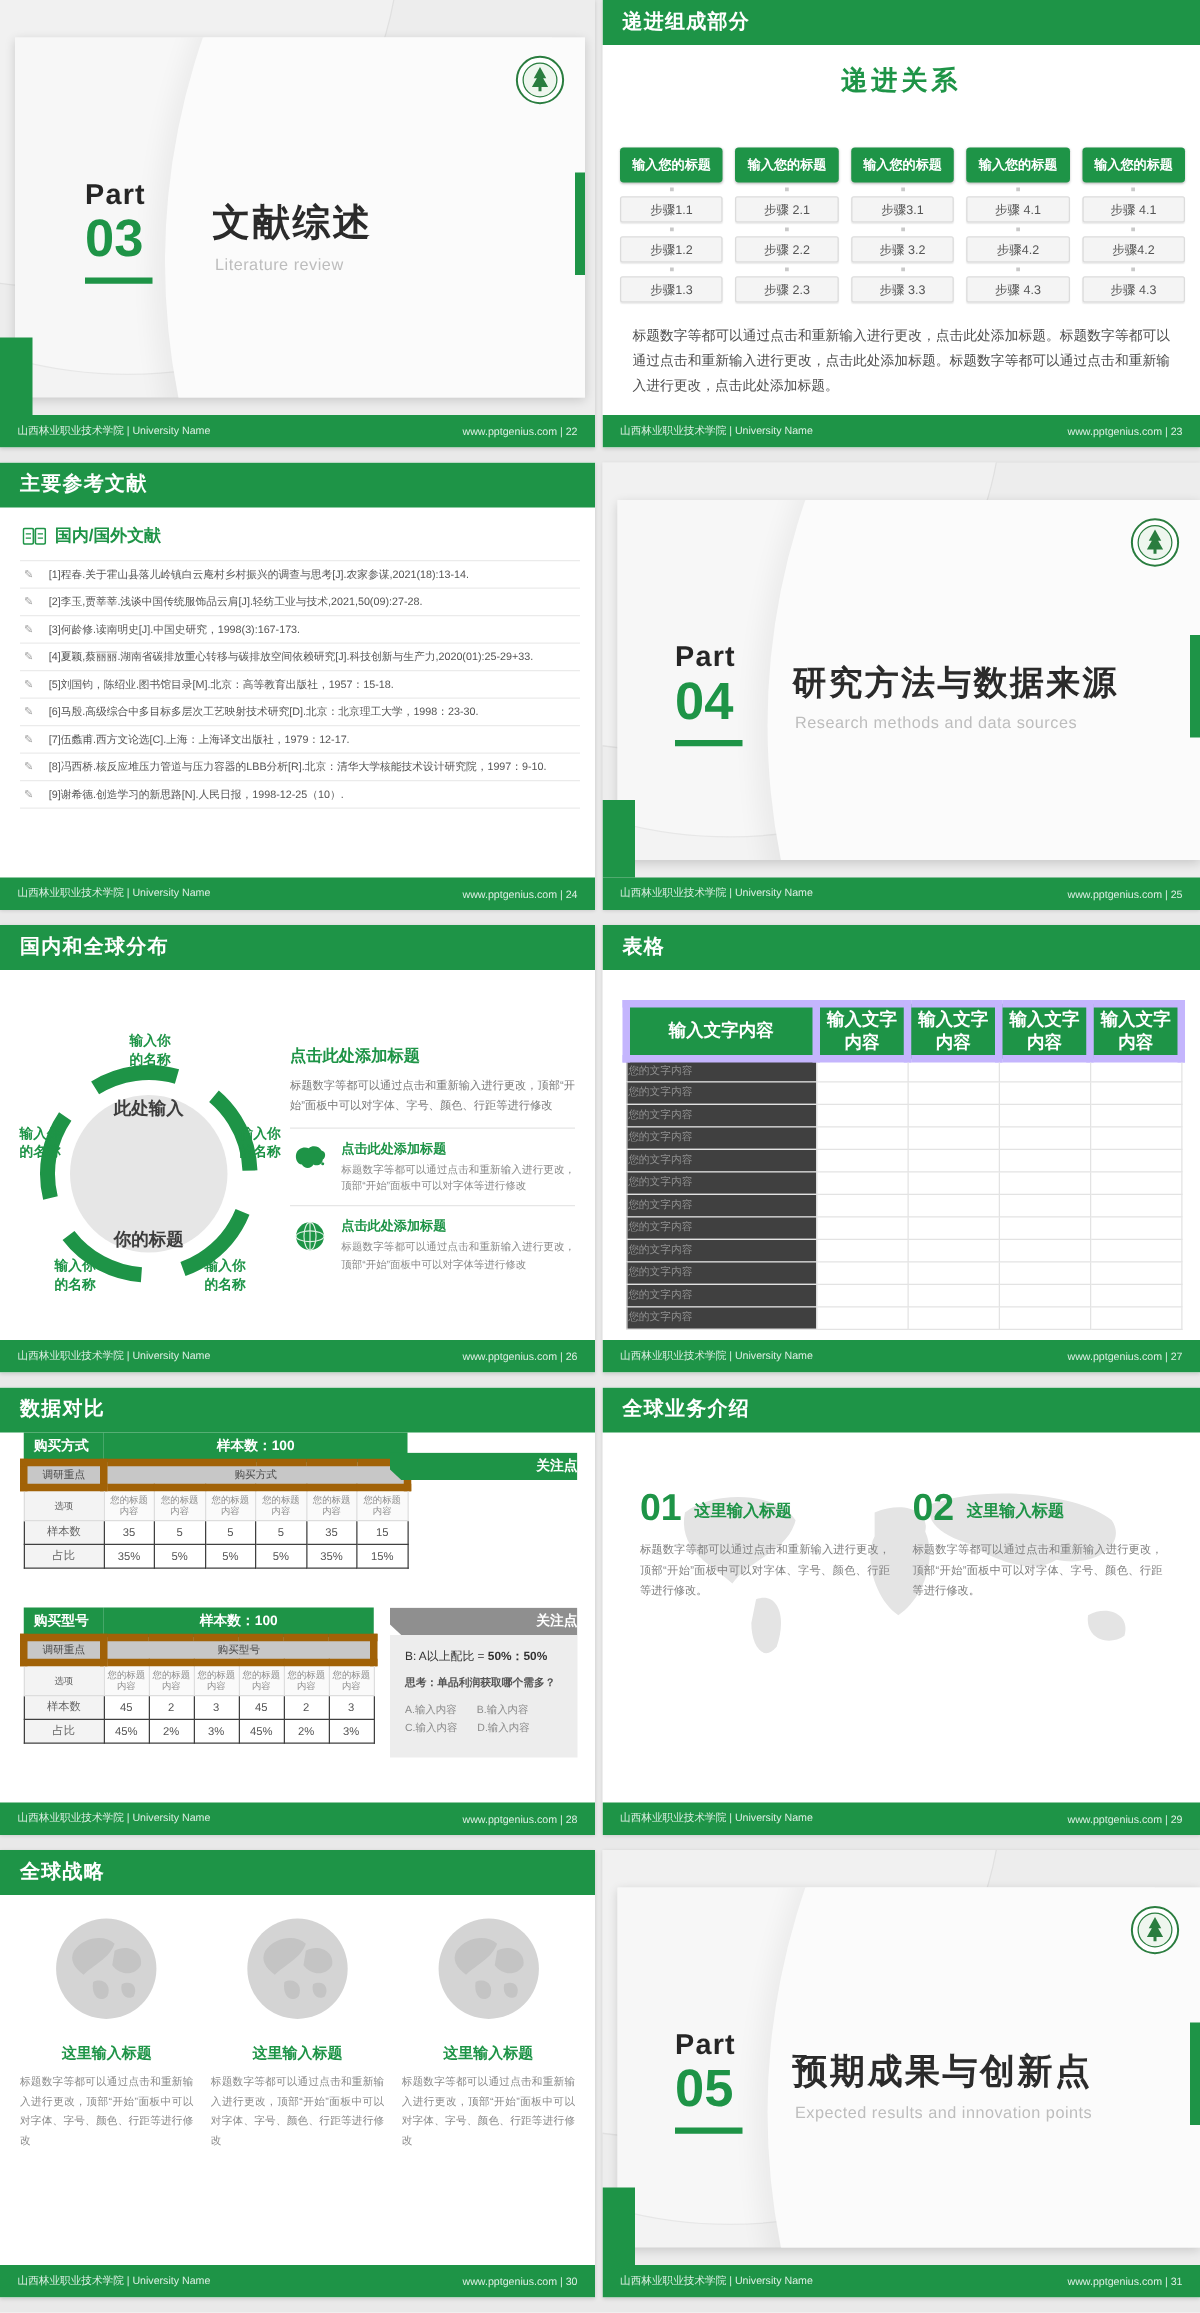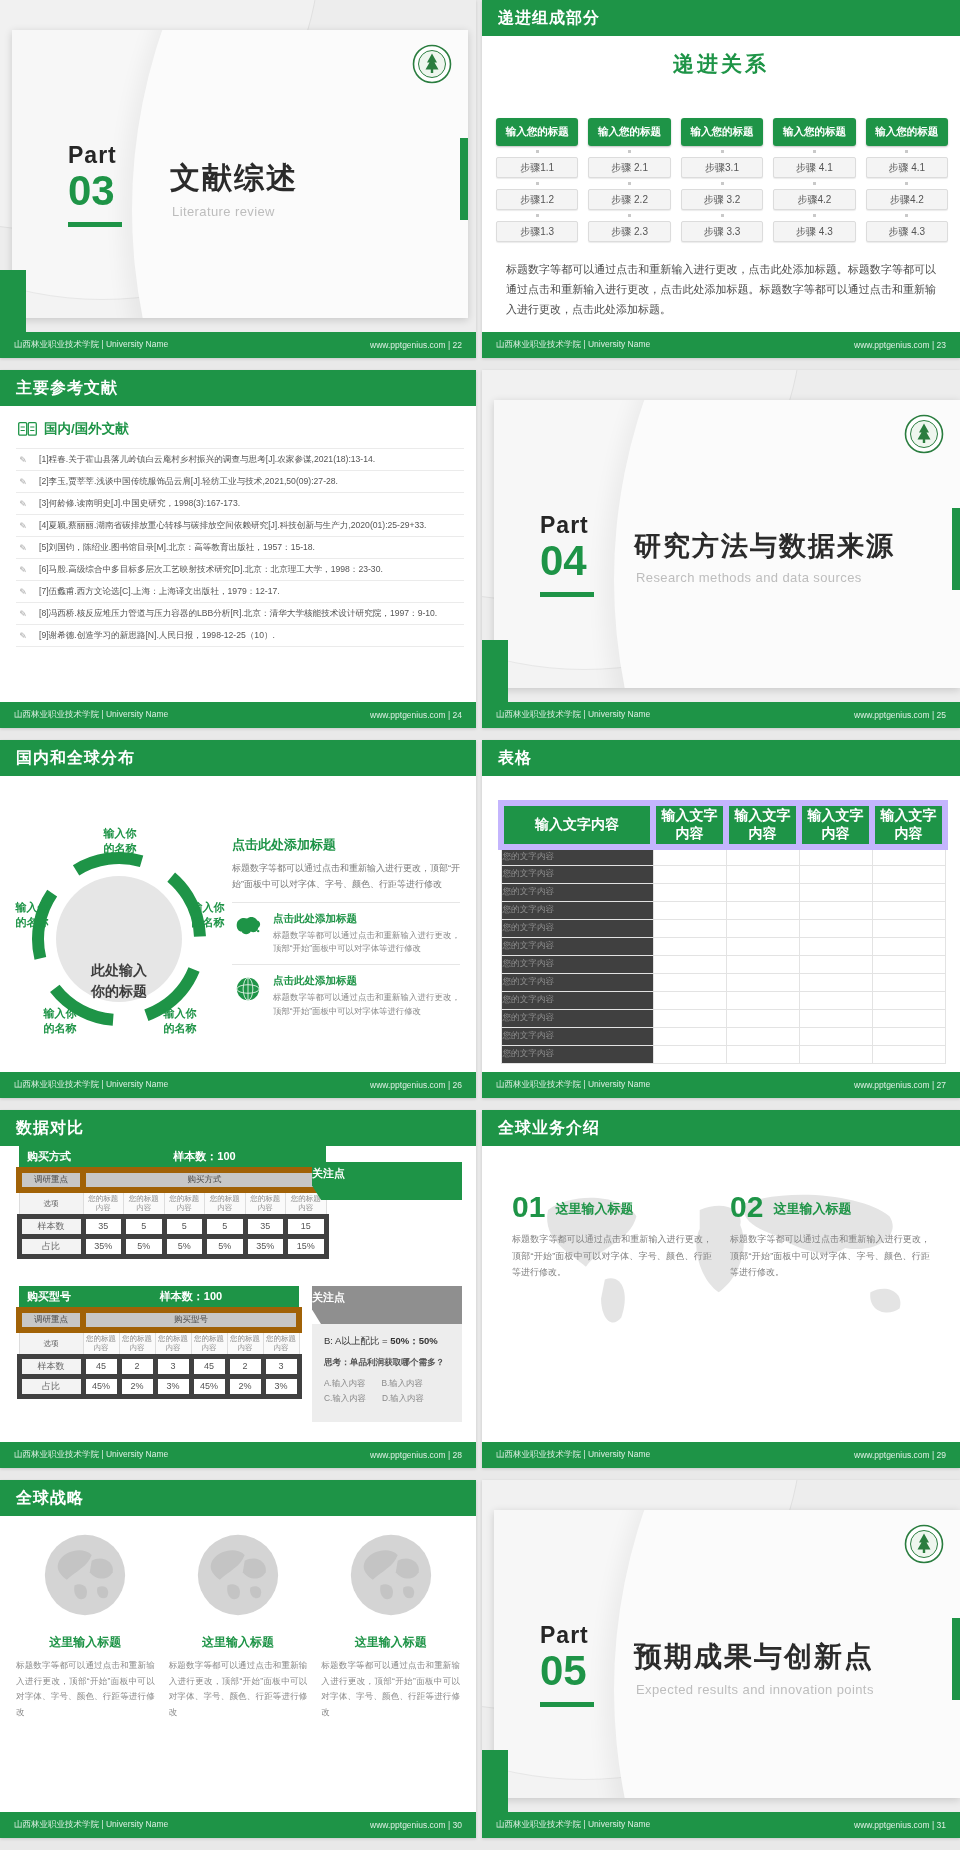--- a/index.html
+++ b/index.html
@@ -42,21 +42,21 @@
 
   
   .sec24{position:absolute;top:50px;left:18px;display:flex;align-items:center;gap:7px;font-size:13.5px;font-weight:bold;color:var(--g)}
   .refs{position:absolute;top:78px;left:16px;right:12px;border-top:1px solid #ebebeb}
   .ref{display:flex;align-items:center;gap:9px;border-bottom:1px solid #ebebeb;height:22px}
   .pen{color:#a5a5a5;font-size:9px;width:14px;flex:none;text-align:center}
   .ref p{margin:0;font-size:8.6px;color:#555;white-space:nowrap;overflow:hidden}
 
   
   .wheel{position:absolute;left:14px;top:88px;width:212px;height:214px}
-  .wcenter{position:absolute;left:42px;top:48px;width:126px;height:126px;border-radius:50%;background:#e6e6e6;display:flex;flex-direction:column;align-items:center;justify-content:flex-end;font-size:14px;font-weight:bold;color:#3d3d3d;line-height:1.5}
+  .wcenter{position:absolute;left:42px;top:48px;width:126px;height:126px;border-radius:50%;background:#e6e6e6;display:flex;flex-direction:column;align-items:center;justify-content:space-between;font-size:14px;font-weight:bold;color:#3d3d3d;line-height:1.5}
   .wlabel{position:absolute;width:48px;text-align:center;font-size:11px;font-weight:bold;color:var(--g);line-height:1.35}
   .r26{position:absolute;left:232px;top:96px;right:16px}
   .r26 h3{font-size:13px;color:var(--g);margin:0 0 7px;font-weight:bold}
   .r26 .mt{font-size:9px;color:#7a7a7a;line-height:1.75;margin:0;text-align:justify}
   .r26 hr{border:none;border-top:1px solid #e6e6e6;margin:9px 0}
   .ritem{display:flex;gap:9px;align-items:flex-start}
   .ritem h4{font-size:10.5px;margin:0 0 3px;color:var(--g)}
   .ritem p{font-size:8.4px;color:#8a8a8a;line-height:1.6;margin:0;text-align:justify}
   .ricon{flex:none;width:32px;padding-top:2px}
 
@@ -66,24 +66,24 @@
   .tb27 td{border:1px solid #e3e3e3;height:18px}
   .tb27 td.c1{background:#404040;color:#8f8f8f;font-size:8.6px;text-align:left}
 
   
   .tb28{border-collapse:collapse;position:absolute;left:16px;table-layout:fixed}
   .tb28 td{text-align:center;font-size:9px;color:#555}
   .tb28 .ra td{background:var(--g);color:#fff;font-weight:bold;font-size:11px;height:24px;border:none}
   .tb28 .ra td.tl{text-align:left;padding-left:8px}
   .tb28 .rb td{background:#c7c7c7;color:#4a4a4a;font-size:8.5px;height:16px;border:6px solid #a16207}
   .tb28 .rc td{background:#fafafa;color:#8d8d8d;font-size:7.5px;height:26px;border:1px solid #ddd;line-height:1.25;padding:0 2px}
-  .tb28 .rd td{height:19px;border:5px solid #404040;background:#fff}
+  .tb28 .rd td{height:19px;border:1px solid #404040;background:#fff}
   .tb28 td.lab{background:#f3f3f3;color:#666}
   .pan{position:absolute;left:312px;width:150px}
-  .ptab{height:38px;color:#fff;font-weight:bold;font-size:11px;text-align:left;line-height:22px;clip-path:polygon(0 0,100% 0,100% 100%,9px 100%,0 62%)}
+  .ptab{height:22px;color:#fff;font-weight:bold;font-size:11px;text-align:right;line-height:22px;clip-path:polygon(0 0,100% 0,100% 100%,9px 100%,0 62%)}
   .ptab.green{background:var(--g)}
   .ptab.gray{background:#8f8f8f}
   .pbody{background:#ededed;padding:10px 12px}
   .kv{font-size:10.5px;color:#444;margin:7px 0}
   .kv b{color:var(--g);font-size:13px;margin-left:6px}
   .pl1{font-size:9.5px;color:#333;margin:1px 0 9px}
   .pl2{font-size:8.6px;font-weight:bold;color:#555;margin:0 0 9px}
   .opts{font-size:8.4px;color:#8a8a8a;display:flex;gap:16px;margin:4px 0}
 
   

